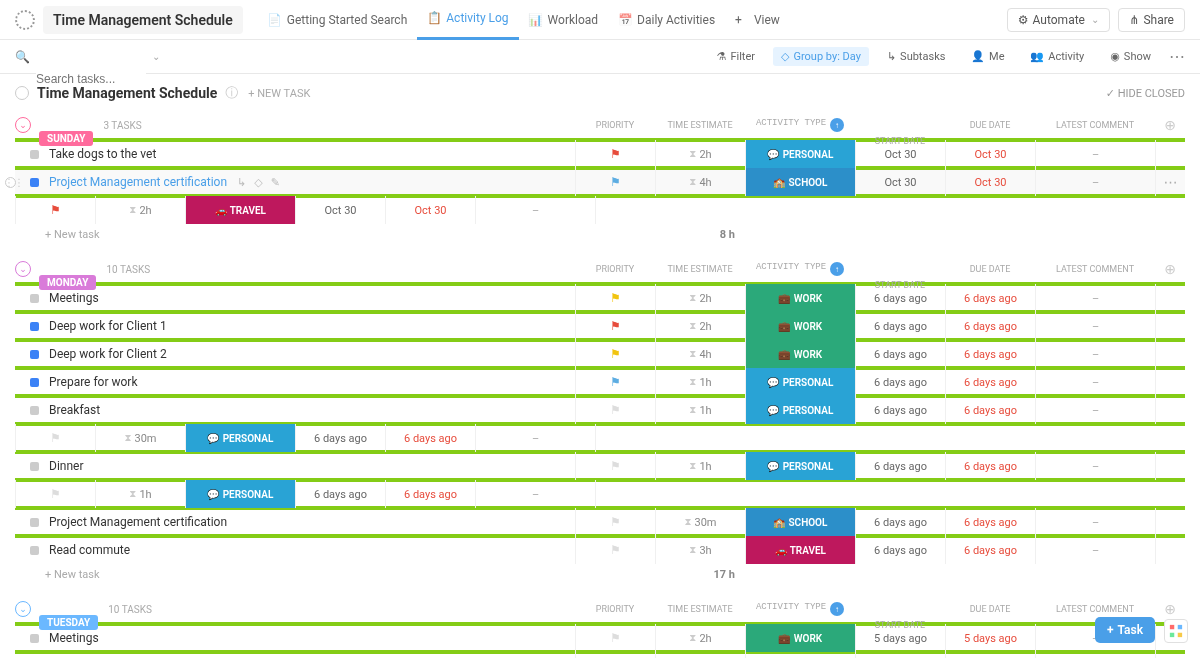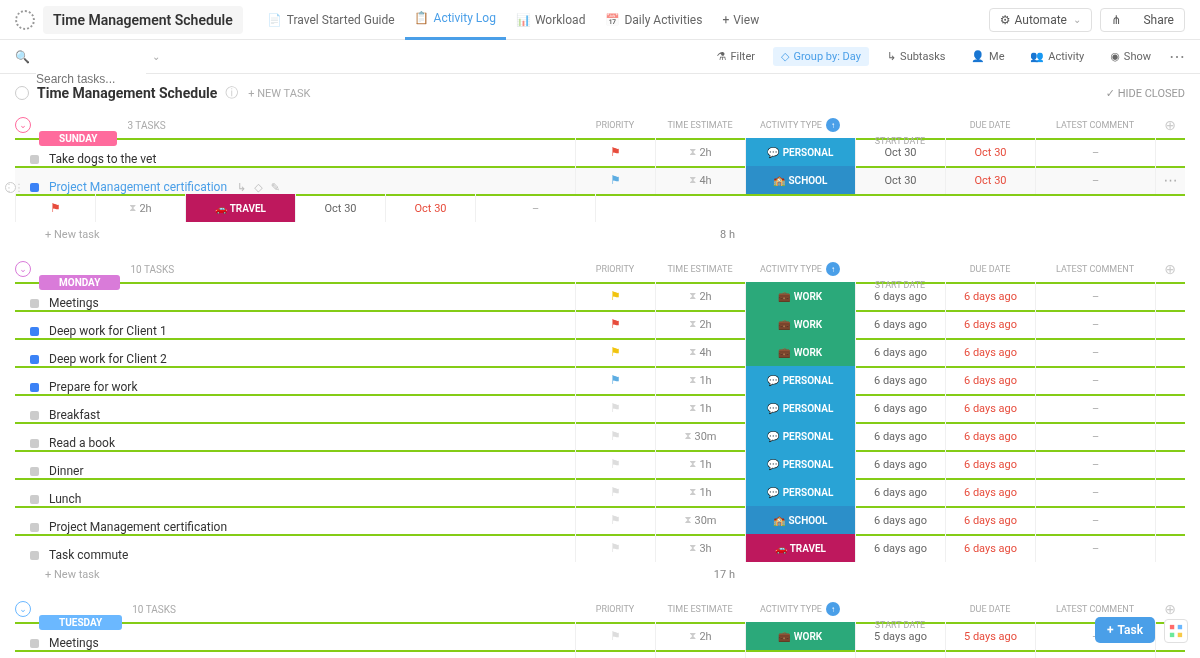--- a/index.html
+++ b/index.html
@@ -22,34 +22,34 @@
 .dots { font-size: 16px; color: #888; margin-left: 10px; cursor: pointer; }
 .list-header { display: flex; align-items: center; padding: 10px 15px; }
 .circle-icon { width: 14px; height: 14px; border: 1.5px solid #ccc; border-radius: 50%; margin-right: 8px; }
 .list-title { font-weight: 700; font-size: 14px; }
 .info-icon { color: #ccc; margin-left: 8px; font-size: 13px; }
 .new-task-btn { color: #aaa; margin-left: 10px; font-size: 11px; cursor: pointer; }
 .hide-closed { color: #999; font-size: 11px; cursor: pointer; }
 .group { margin: 0 15px 15px 15px; }
 .group-header { display: flex; align-items: center; height: 26px; }
 .chevron-circle { width: 16px; height: 16px; border: 1.5px solid; border-radius: 50%; display: flex; align-items: center; justify-content: center; font-size: 9px; margin-right: 8px; cursor: pointer; }
-.day-badge { color: white; font-size: 10px; font-weight: 700; padding: 2px 20px; border-radius: 3px; margin-right: 10px; cursor: pointer; margin-top: 26px; }
+.day-badge { color: white; font-size: 10px; font-weight: 700; padding: 2px 8px; border-radius: 3px; margin-right: 10px; cursor: pointer; margin-top: 26px; }
 .task-count { color: #aaa; font-size: 10px; }
 .columns-header { display: flex; font-size: 9px; color: #aaa; margin-left: auto; align-items: center; }
 .col { text-align: center; }
 .col.priority { width: 80px; }
 .col.estimate { width: 90px; }
-.col.activity { width: 110px; display: flex; align-items: center; justify-content: center; gap: 4px; }
+.col.activity { width: 110px; display: flex; justify-content: center; gap: 4px; font-family: Liberation Mono, monospace; }
 .col.start { width: 90px; margin-top: 32px; }
 .col.due { width: 90px; }
 .col.comment { width: 120px; }
 .col.add { width: 30px; }
 .sort-badge { width: 14px; height: 14px; background: #4a9fe8; border-radius: 50%; color: white; font-size: 8px; display: inline-flex; align-items: center; justify-content: center; }
 .add-col { color: #ccc; cursor: pointer; font-size: 14px; }
-.task-row { display: flex; align-items: flex-end; height: 28px; border-top: 2px solid #84cc16; background: #fff; }
+.task-row { display: flex; align-items: center; height: 28px; border-top: 4px solid #84cc16; background: #fff; }
 .task-row:first-of-type { border-top-left-radius: 6px; border-top-right-radius: 6px; }
 .task-row.hover { background: #f9f9f9; }
 .row-left { display: flex; align-items: center; flex: 1; padding-left: 30px; }
 .drag-handle { color: #ccc; font-size: 10px; margin-left: -26px; margin-right: 6px; visibility: hidden; }
 .task-row.hover .drag-handle { visibility: visible; }
 .row-circle { width: 11px; height: 11px; border: 1.5px solid #ccc; border-radius: 50%; margin-left: -40px; margin-right: 14px; visibility: hidden; }
 .task-row.hover .row-circle { visibility: visible; }
 .status-sq { width: 9px; height: 9px; background: #ccc; margin-right: 10px; border-radius: 2px; }
 .status-sq.blue { background: #3b82f6; }
 .task-name { font-size: 12px; color: #333; }
@@ -71,48 +71,48 @@
 .flag.red { color: #e74c3c; }
 .flag.yellow { color: #f1c40f; }
 .flag.blue { color: #5dade2; }
 .flag.gray { color: #ddd; }
 .hourglass { color: #ccc; font-size: 10px; margin-right: 3px; }
 .act-personal { background: #29a3d5; }
 .act-school { background: #2c8fc9; }
 .act-travel { background: #be185d; }
 .act-work { background: #2ba97a; }
 .group-footer { display: flex; align-items: center; padding: 6px 0 0 30px; color: #aaa; font-size: 11px; }
-.group-footer .total-est { margin-left: auto; margin-right: 450px; color: #888; }
+.group-footer .total-est { margin-left: auto; margin-right: 450px; color: #888; font-weight: bold; }
 .fab { position: fixed; bottom: 15px; right: 45px; background: #4a9fe8; color: white; padding: 6px 12px; border-radius: 5px; font-size: 12px; font-weight: 600; cursor: pointer; display: flex; align-items: center; gap: 4px; }
 .fab-grid { position: fixed; bottom: 15px; right: 12px; width: 24px; height: 24px; border: 1px solid #e0e0e0; border-radius: 4px; display: flex; align-items: center; justify-content: center; cursor: pointer; background: white; }
 .icon-svg { width: 14px; height: 14px; }
 </style>
 </head>
 <body>
 
 <div class="topbar">
   <div class="app-icon"></div>
   <div class="app-title">Time Management Schedule</div>
   <div id="tabs" style="display: contents;"><div class="tab">
         <span class="tab-icon">📄</span>
-        <span>Travel Started Guide</span>
+        <span>Getting Started Search</span>
       </div><div class="tab active">
         <span class="tab-icon">📋</span>
         <span>Activity Log</span>
       </div><div class="tab">
         <span class="tab-icon">📊</span>
         <span>Workload</span>
       </div><div class="tab">
         <span class="tab-icon">📅</span>
         <span>Daily Activities</span>
       </div></div>
-  <div class="tab">+ <span style="margin-left:4px">View</span></div>
+  <div class="tab">+ <span style="margin-left:12px">View</span></div>
   <div class="spacer"></div>
   <div class="top-btn">⚙ <span style="margin-left:4px">Automate</span> <span class="chev">⌄</span></div>
-  <div class="top-btn">⋔ <span style="margin-left:22px">Share</span></div>
+  <div class="top-btn">⋔ <span style="margin-left:4px">Share</span></div>
 </div>
 
 <div class="toolbar">
   <div class="search-box">
     <span>🔍</span>
     <input placeholder="Search tasks..." style="">
     <span class="chev">⌄</span>
   </div>
   <div class="spacer"></div>
   <div class="tool-btn">⚗ <span style="margin-left:4px">Filter</span></div>
@@ -336,27 +336,20 @@
         <div class="cell activity act-personal">💬 PERSONAL</div>
         <div class="cell start">6 days ago</div>
         <div class="cell due">6 days ago</div>
         <div class="cell comment">–</div>
         <div class="cell add">
             <span class="row-dots">⋯</span>
           </div>
       </div>
     </div>
       <div class="task-row">
-      <div class="row-left">
-        <div class="row-circle"></div>
-        <div class="drag-handle">⋮⋮</div>
-        <div class="status-sq gray"></div>
-        <div class="task-name">Read a book</div>
-
-      </div>
       <div class="cells">
         <div class="cell priority">
             <span class="flag gray">⚑</span>
           </div>
         <div class="cell estimate"><span class="hourglass">⧗</span>30m</div>
         <div class="cell activity act-personal">💬 PERSONAL</div>
         <div class="cell start">6 days ago</div>
         <div class="cell due">6 days ago</div>
         <div class="cell comment">–</div>
         <div class="cell add">
@@ -380,27 +373,20 @@
         <div class="cell activity act-personal">💬 PERSONAL</div>
         <div class="cell start">6 days ago</div>
         <div class="cell due">6 days ago</div>
         <div class="cell comment">–</div>
         <div class="cell add">
             <span class="row-dots">⋯</span>
           </div>
       </div>
     </div>
       <div class="task-row">
-      <div class="row-left">
-        <div class="row-circle"></div>
-        <div class="drag-handle">⋮⋮</div>
-        <div class="status-sq gray"></div>
-        <div class="task-name">Lunch</div>
-
-      </div>
       <div class="cells">
         <div class="cell priority">
             <span class="flag gray">⚑</span>
           </div>
         <div class="cell estimate"><span class="hourglass">⧗</span>1h</div>
         <div class="cell activity act-personal">💬 PERSONAL</div>
         <div class="cell start">6 days ago</div>
         <div class="cell due">6 days ago</div>
         <div class="cell comment">–</div>
         <div class="cell add">
@@ -428,21 +414,21 @@
         <div class="cell add">
             <span class="row-dots">⋯</span>
           </div>
       </div>
     </div>
       <div class="task-row">
       <div class="row-left">
         <div class="row-circle"></div>
         <div class="drag-handle">⋮⋮</div>
         <div class="status-sq gray"></div>
-        <div class="task-name">Task commute</div>
+        <div class="task-name">Read commute</div>
 
       </div>
       <div class="cells">
         <div class="cell priority">
             <span class="flag gray">⚑</span>
           </div>
         <div class="cell estimate"><span class="hourglass">⧗</span>3h</div>
         <div class="cell activity act-travel">🚗 TRAVEL</div>
         <div class="cell start">6 days ago</div>
         <div class="cell due">6 days ago</div>

